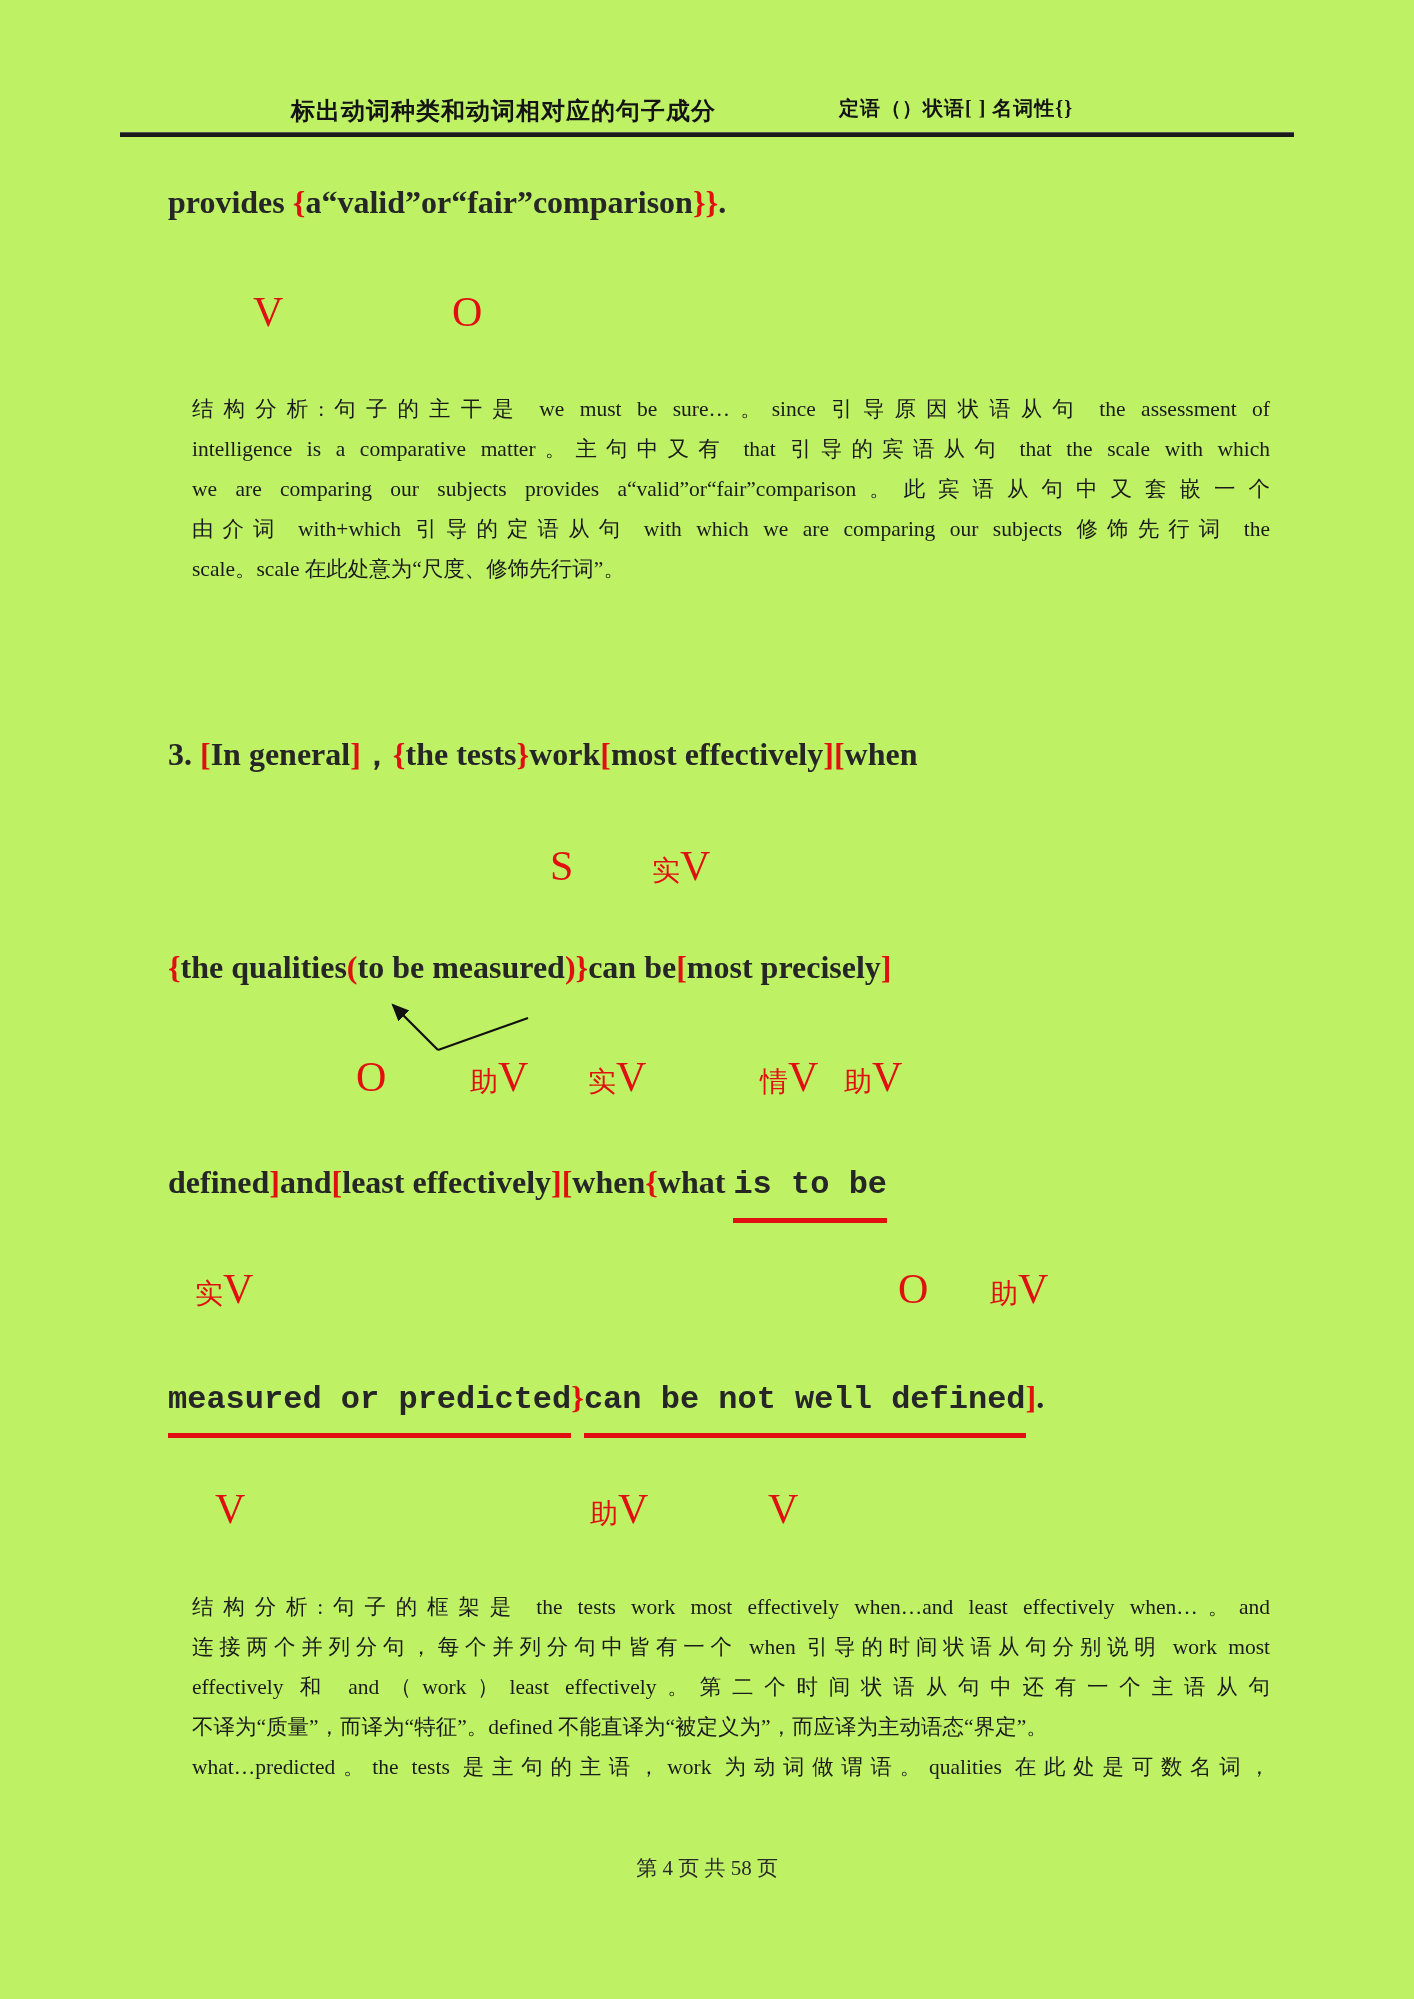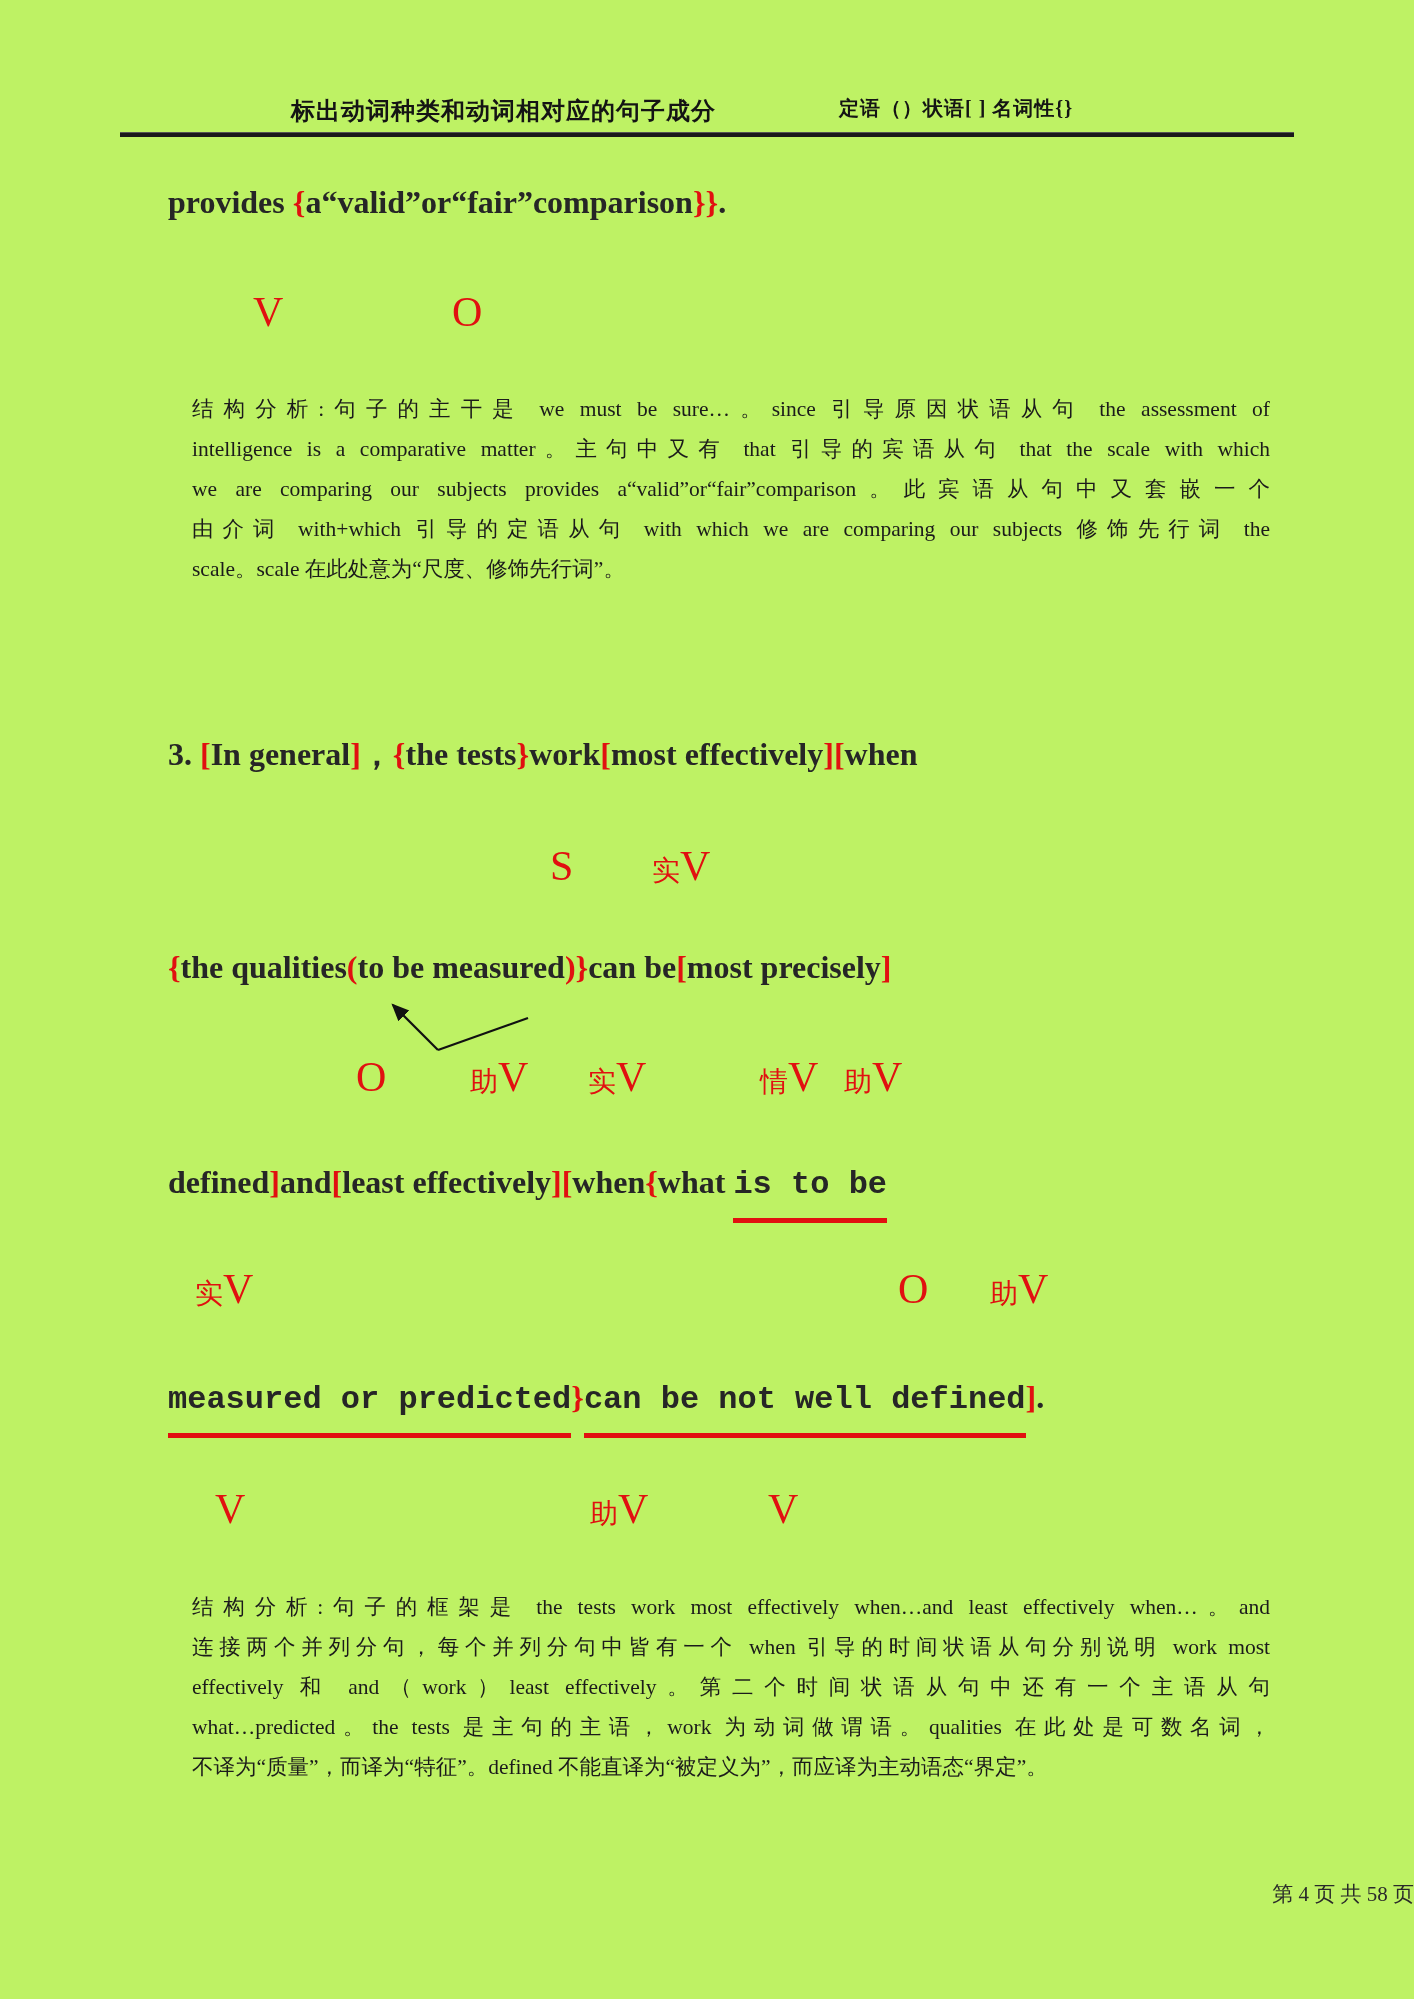--- a/index.html
+++ b/index.html
@@ -39,21 +39,21 @@
   .para{position:absolute;left:168px;width:1078px;font-size:21.5px;color:#1b1b1b;margin-left:24px;}
   .pline{
     height:40px;line-height:40px;white-space:nowrap;
     text-align:justify;text-align-last:justify;
   }
   .pline.last{text-align-last:left;}
 
   
   .arrows{position:absolute;left:370px;top:992px;}
 
-  .footer{position:absolute;left:0;top:1854px;width:1414px;text-align:right;font-size:21px;color:#2a2a2a;margin-top:26px;}
+  .footer{position:absolute;left:0;top:1854px;width:1414px;text-align:center;font-size:21px;color:#2a2a2a;}
 </style>
 </head>
 <body>
 
 <div class="page">
 
   <div class="hdr-left">标出动词种类和动词相对应的句子成分</div>
   <div class="hdr-right">定语（）状语[ ] 名词性{}</div>
   <div class="hdr-rule"></div>
 
@@ -112,19 +112,19 @@
   <div class="label-row" style="top:1485px">
       <span class="label" style="left: 215px;"><span class="en">V</span></span>
       <span class="label" style="left: 590px;"><span class="cn">助</span><span class="en">V</span></span>
       <span class="label" style="left: 768px;"><span class="en">V</span></span>
     </div>
 
   <div class="para" style="top:1587px">
     <div class="pline">结构分析:句子的框架是 the tests work most effectively when…and least effectively when…。and</div>
     <div class="pline">连接两个并列分句，每个并列分句中皆有一个 when 引导的时间状语从句分别说明 work most</div>
     <div class="pline">effectively 和 and（work）least effectively。第二个时间状语从句中还有一个主语从句</div>
+    <div class="pline last">不译为“质量”，而译为“特征”。defined 不能直译为“被定义为”，而应译为主动语态“界定”。</div>
     <div class="pline">what…predicted。the tests 是主句的主语，work 为动词做谓语。qualities 在此处是可数名词，</div>
-    <div class="pline last">不译为“质量”，而译为“特征”。defined 不能直译为“被定义为”，而应译为主动语态“界定”。</div>
   </div>
 
   <div class="footer">第 4 页 共 58 页</div>
 
 </div>
 
 </body></html>

